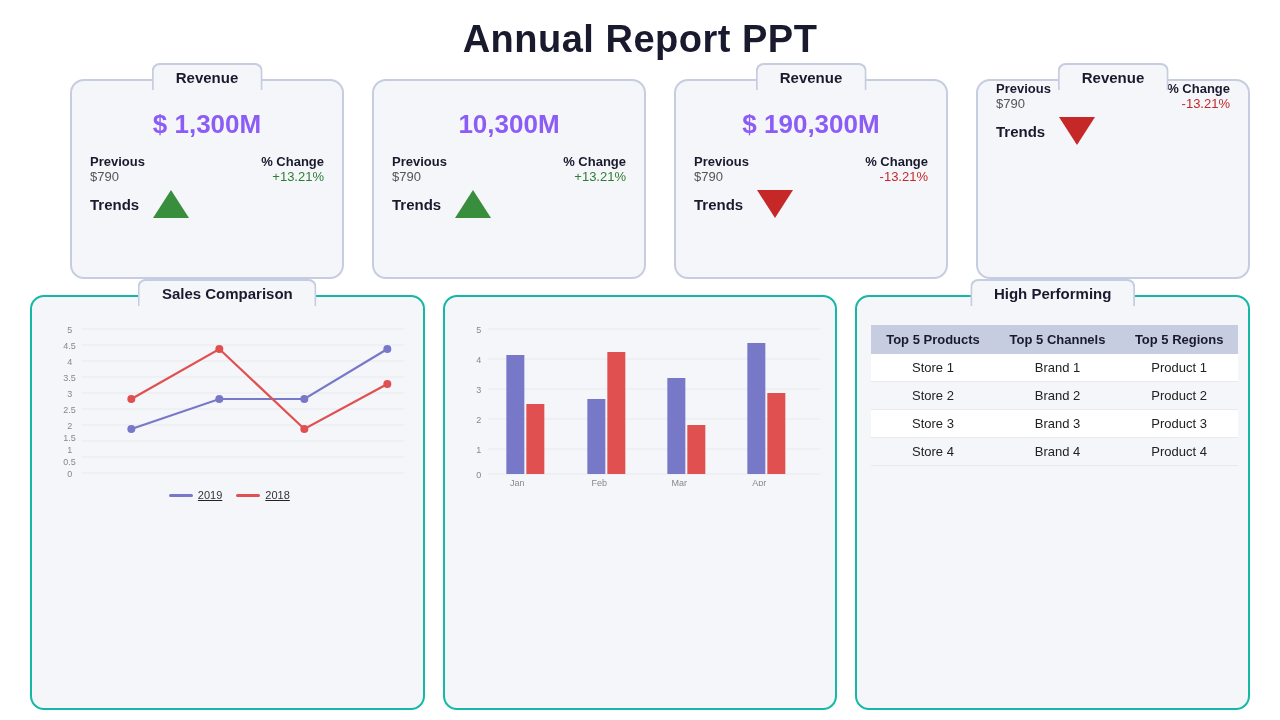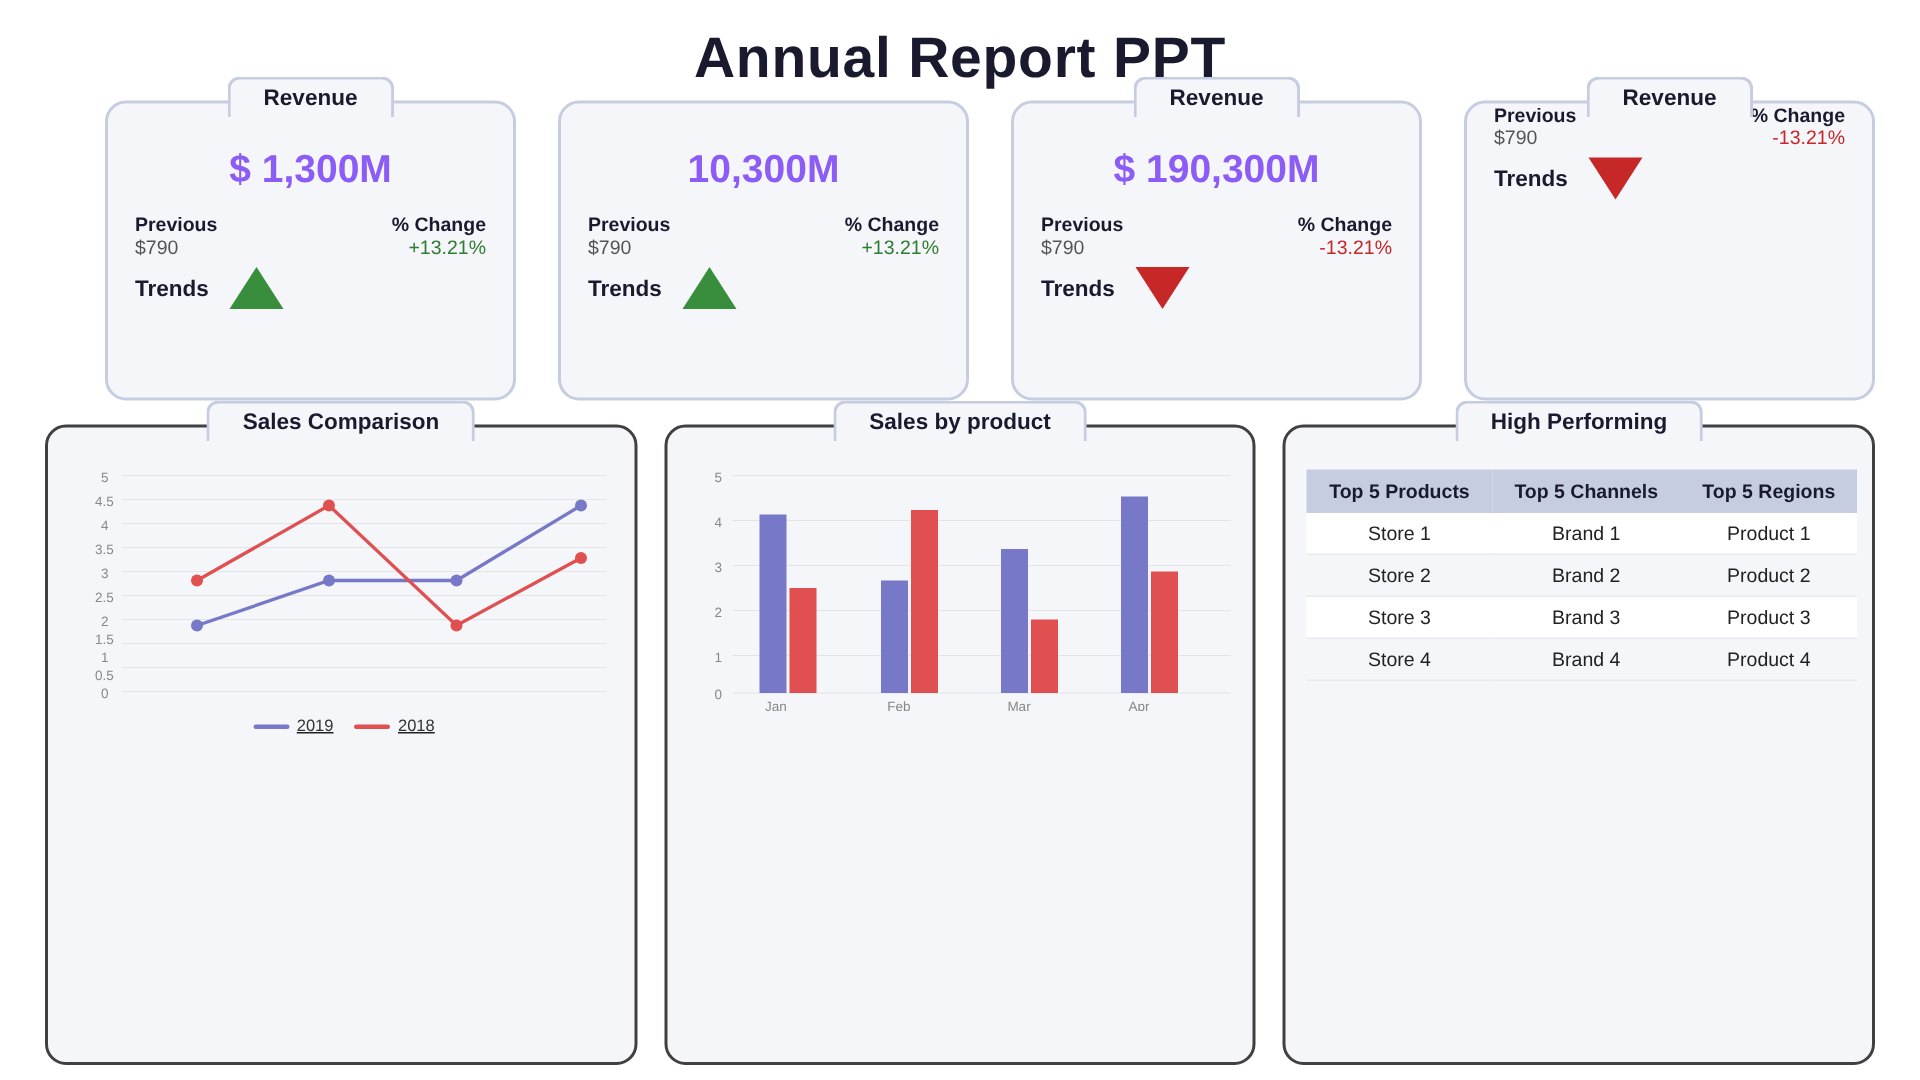--- a/index.html
+++ b/index.html
@@ -17,21 +17,21 @@
       padding: 18px 30px 10px 30px;
       display: flex;
       flex-direction: column;
       gap: 0;
     }
     .main-title {
       text-align: center;
       font-size: 38px;
       font-weight: 800;
       color: #1a1a2e;
-      margin-bottom: 6px;
+      margin-bottom: 18px;
       letter-spacing: 0.5px;
     }
     
     .kpi-row {
       display: flex;
       gap: 28px;
       margin-bottom: 16px;
       padding-left: 40px;
     }
     .kpi-card {
@@ -114,21 +114,21 @@
     }
     
     .bottom-row {
       display: flex;
       gap: 18px;
       flex: 1;
     }
     .chart-card {
       flex: 1;
       background: #f5f6fa;
-      border: 2px solid #404040;
+      border: 2px solid #14b8a6;
       border-radius: 14px;
       padding: 0 10px 14px 14px;
       position: relative;
       min-height: 230px;
     }
     .chart-label-tab {
       position: absolute;
       top: -18px;
       left: 50%;
       transform: translateX(-50%);
@@ -325,21 +325,20 @@
           </div>
           <div class="legend-item">
             <div class="legend-line" style="background:#e05050;"></div>
             <span>2018</span>
           </div>
         </div>
       </div>
     </div>
 
     <div class="chart-card">
-      <div class="chart-label-tab">Sales by product</div>
       <div class="chart-inner">
         <svg width="100%" height="165" viewBox="0 0 360 165">
 
           <text x="14" y="12" font-size="9" fill="#888">5</text>
           <text x="14" y="42" font-size="9" fill="#888">4</text>
           <text x="14" y="72" font-size="9" fill="#888">3</text>
           <text x="14" y="102" font-size="9" fill="#888">2</text>
           <text x="14" y="132" font-size="9" fill="#888">1</text>
           <text x="14" y="157" font-size="9" fill="#888">0</text>
 

